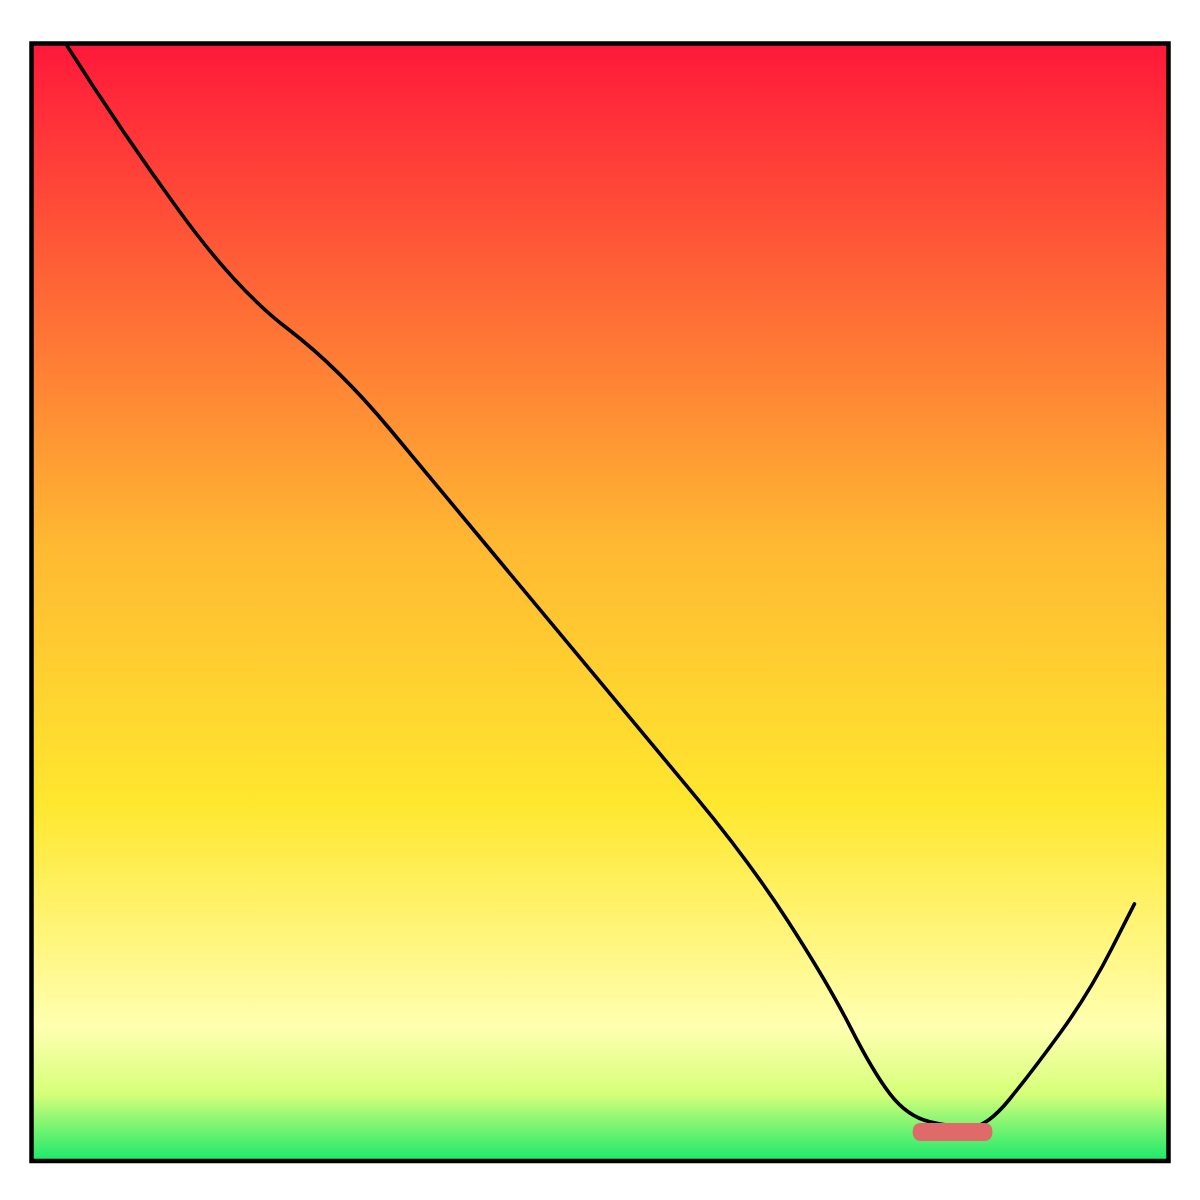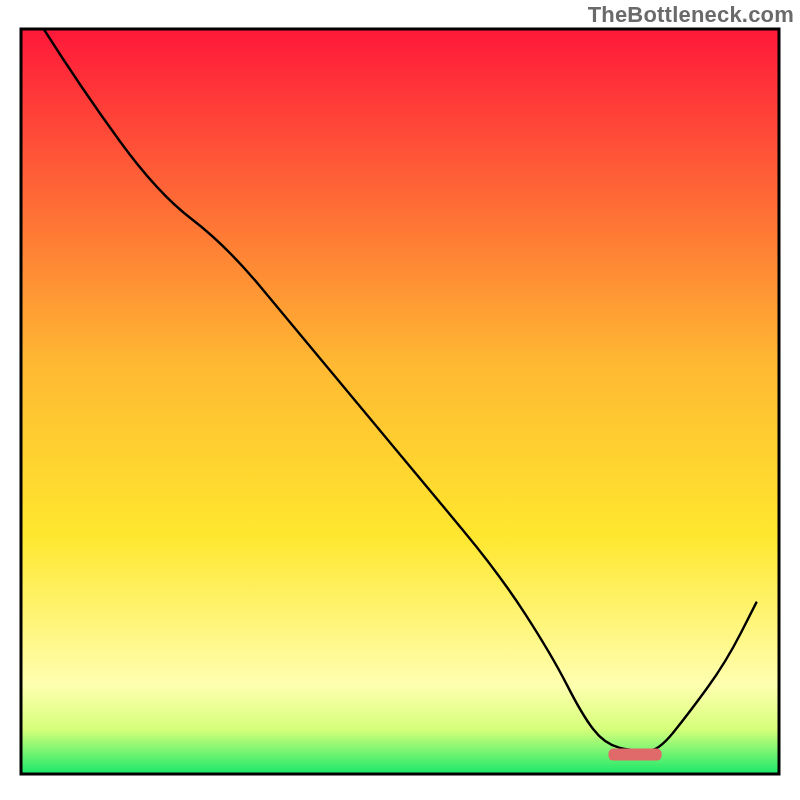--- a/index.html
+++ b/index.html
@@ -32,21 +32,20 @@
     left: 0;
     top: 0;
     width: 800px;
     height: 800px;
   }
 </style>
 </head>
 <body>
 
 <div class="chart-container">
-  <div class="watermark">TheBottleneck.com</div>
   <svg class="plot" viewBox="0 0 800 800">
     <defs>
       <linearGradient id="bg-grad" x1="0" y1="0" x2="0" y2="1">
         <stop id="g-stop-0" offset="0%" stop-color="#ff183a"></stop>
         <stop id="g-stop-1" offset="45%" stop-color="#ffb932"></stop>
         <stop id="g-stop-2" offset="68%" stop-color="#ffe72e"></stop>
         <stop id="g-stop-3" offset="88%" stop-color="#ffffb0"></stop>
         <stop id="g-stop-4" offset="94%" stop-color="#d6ff7a"></stop>
         <stop id="g-stop-5" offset="100%" stop-color="#1ae86a"></stop>
       </linearGradient>

